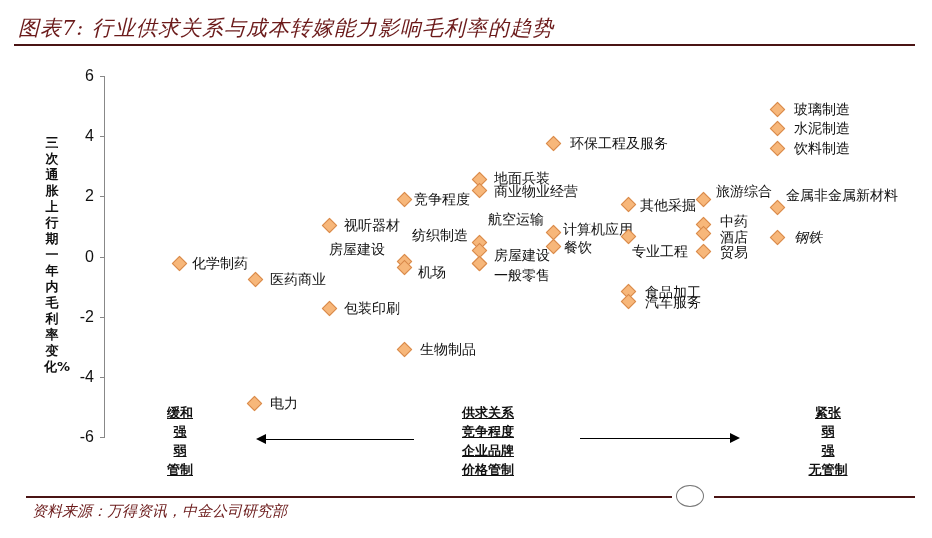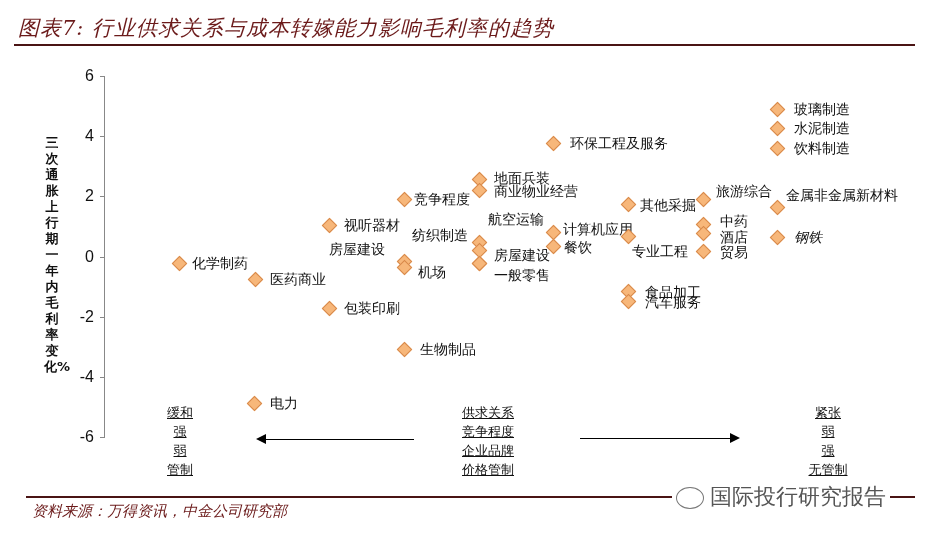--- a/index.html
+++ b/index.html
@@ -7,21 +7,21 @@
   .title{position:absolute;left:18px;top:14px;font-size:21px;font-style:italic;color:#6b1a1a;letter-spacing:1px;white-space:nowrap;}
   .rule-top{position:absolute;left:14px;top:44px;width:901px;height:2px;background:#4a1414;}
   .rule-bot{position:absolute;left:26px;top:496px;width:889px;height:2px;background:#4a1414;}
   .source{position:absolute;left:32px;top:502px;font-size:15px;font-style:italic;color:#6b1a1a;white-space:nowrap;}
   .ylabel{position:absolute;left:44px;top:135px;width:16px;font-size:13px;font-weight:bold;line-height:16px;text-align:center;font-family:"DejaVu Sans",sans-serif;}
   .yaxis{position:absolute;left:104px;top:76px;width:1px;height:362px;background:#888;}
   .tick{position:absolute;left:100px;width:4px;height:1px;background:#888;}
   .ticklabel{position:absolute;left:60px;width:34px;text-align:right;font-family:"Liberation Sans",sans-serif;font-size:16px;line-height:16px;}
   .pt{position:absolute;width:9px;height:9px;background:#f7b77a;border:1px solid #d8894a;transform:rotate(45deg);margin-left:-5px;margin-top:-5px;}
   .lbl{position:absolute;font-size:14px;white-space:nowrap;line-height:14px;}
-  .cat{position:absolute;font-size:13px;font-weight:normal;text-decoration:underline;text-align:center;line-height:19px;}
+  .cat{position:absolute;font-size:13px;font-weight:bold;text-decoration:underline;text-align:center;line-height:19px;}
   .arrow{position:absolute;height:1px;background:#000;}
   .arrow-head-left{position:absolute;width:0;height:0;border-top:5px solid transparent;border-bottom:5px solid transparent;border-right:10px solid #000;}
   .arrow-head-right{position:absolute;width:0;height:0;border-top:5px solid transparent;border-bottom:5px solid transparent;border-left:10px solid #000;}
   .watermark{position:absolute;left:672px;top:482px;font-size:22px;color:#555;font-family:"DejaVu Sans",sans-serif;background:#fff;padding:0 4px;white-space:nowrap;}
   .wm-icon{display:inline-block;width:26px;height:20px;border:1px solid #777;border-radius:50%;margin-right:6px;vertical-align:middle;}
 </style>
 </head>
 <body>
 
 <div class="title">图表7: 行业供求关系与成本转嫁能力影响毛利率的趋势</div>
@@ -130,13 +130,13 @@
   <div>无管制</div>
 </div>
 
 <div class="arrow-head-left" style="left:256px;top:434px;"></div>
 <div class="arrow" style="left:264px;top:439px;width:150px;"></div>
 <div class="arrow" style="left:580px;top:438px;width:152px;"></div>
 <div class="arrow-head-right" style="left:730px;top:433px;"></div>
 
 <div class="rule-bot"></div>
 <div class="source">资料来源：万得资讯，中金公司研究部</div>
-<div class="watermark"><span class="wm-icon"></span><span>国际投行研究报告</span></div>
+<div class="watermark"><span class="wm-icon"></span></div>
 
 </body></html>

